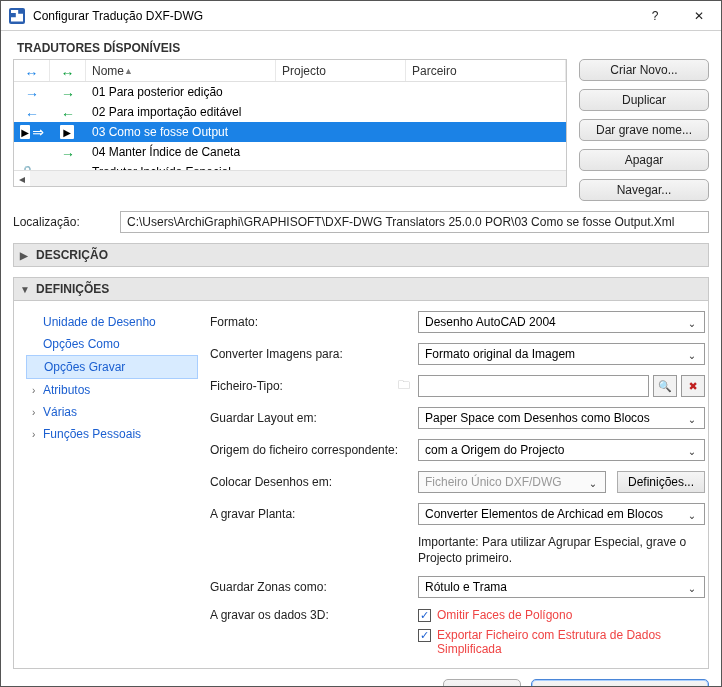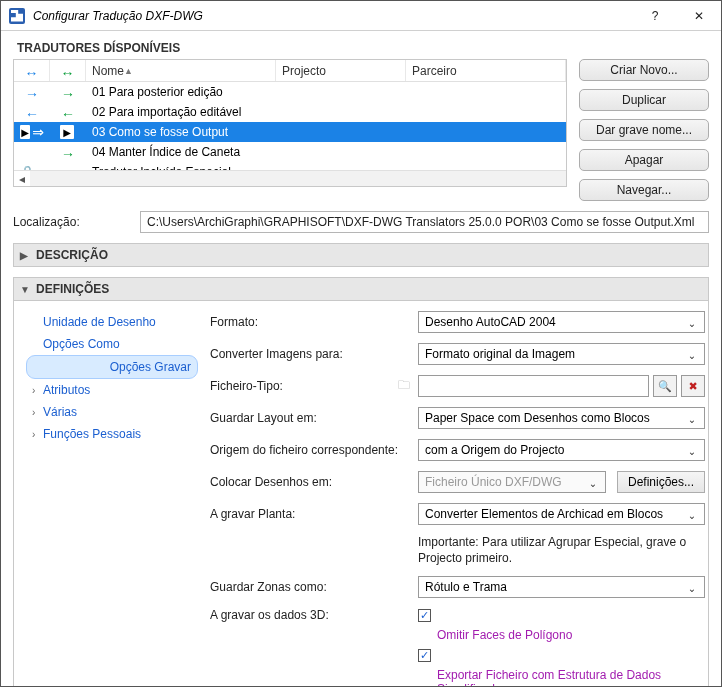--- a/index.html
+++ b/index.html
@@ -1,20 +1,20 @@
 <!DOCTYPE html>
 <html><head>
 <meta charset="utf-8">
 <style>
 * { box-sizing: border-box; margin: 0; padding: 0; font-family: "Segoe UI", Tahoma, sans-serif; font-size: 12px; }
 body { background: #fff; width: 722px; height: 687px; overflow: hidden; border: 1px solid #555; }
 .titlebar { height: 30px; display: flex; align-items: center; padding: 0 0 0 8px; background: #fff; border-bottom: 1px solid #d0d0d0; }
 .titlebar .app-icon { width: 16px; height: 16px; background: #2a5fb0; border-radius: 2px; margin-right: 8px; position: relative; }
 .titlebar .app-icon::after { content: ""; position: absolute; inset: 2px; background: #fff; clip-path: polygon(0 0,60% 0,60% 35%,100% 35%,100% 100%,0 100%,0 65%,40% 65%,40% 30%,0 30%); }
-.titlebar .title { flex: 1; color: #000; font-style: italic; }
+.titlebar .title { flex: 1; color: #000; }
 .titlebar .ctrl { width: 44px; height: 30px; display: flex; align-items: center; justify-content: center; color: #222; }
 .content { padding: 10px 12px 12px 12px; height: calc(100% - 30px); display: flex; flex-direction: column; }
 .section-title { font-weight: bold; color: #333; margin: 0 0 4px 4px; }
 .translators-box { border: 1px solid #c8c8c8; background: #fff; height: 128px; display: flex; flex-direction: column; }
 .thead { display: flex; height: 22px; border-bottom: 1px solid #e0e0e0; align-items: center; color: #333; background: #fff; }
 .thead .hcell { padding: 0 6px; border-right: 1px solid #e8e8e8; height: 100%; display: flex; align-items: center; }
 .hcell.icon1 { width: 36px; justify-content: center; }
 .hcell.icon2 { width: 36px; justify-content: center; }
 .hcell.name { width: 190px; display:flex; justify-content:flex-start; align-items:center; }
 .hcell.project { width: 130px; }
@@ -30,50 +30,50 @@
 .arrblue { color: #1b82e6; font-size: 14px; }
 .arrgreen { color: #0a9d3a; font-size: 14px; }
 .arrwhite { color: #fff; font-size: 14px; }
 .row.sel .pill { display:inline-flex; align-items:center; justify-content:center; width:14px; height:14px; background:#fff; color:#000; font-size:10px; border-radius:1px; margin-right:2px; }
 .lock { color: #555; font-size: 12px; }
 .scroll-strip { height: 16px; border-top: 1px solid #e0e0e0; display: flex; align-items: center; position:relative; }
 .scroll-strip .larr { width: 16px; text-align: center; color: #555; }
 .scroll-strip .track { flex:1; background:#f2f2f2; height:100%; }
 .right-buttons { width: 130px; margin-left: 12px; display: flex; flex-direction: column; gap: 8px; }
 .btn { background: linear-gradient(#f5f5f5,#e6e6e6); border: 1px solid #adadad; border-radius: 5px; height: 22px; display: flex; align-items: center; justify-content: center; color: #222; cursor: default; }
-.loc-row { display: flex; align-items: center; margin-top: 10px; gap: 22px; }
+.loc-row { display: flex; align-items: center; margin-top: 10px; gap: 2px; }
 .loc-label { width: 105px; color: #222; }
 .loc-field { flex: 1; border: 1px solid #b5b5b5; padding: 3px 6px; color: #222; background:#fff; height:22px; display:flex; align-items:center; }
 .accordion { margin-top: 10px; }
 .acc-header { background: #e7e7e7; border: 1px solid #c8c8c8; height: 24px; display: flex; align-items: center; padding: 0 6px; font-weight: bold; color: #333; gap:6px; }
 .acc-header .tri { font-size: 10px; color:#555; display:inline-block; width:10px; }
 .acc-body { border: 1px solid #c8c8c8; border-top: none; padding: 10px 3px 12px 12px; display: flex; gap: 12px; }
 .nav { width: 172px; }
 .nav-item { padding: 4px 6px; color: #1b5fd0; cursor: default; display:flex; align-items:center; gap:3px; }
-.nav-item.sel { background: #d8ebff; border:1px solid #a8ceff; border-radius:9px;justify-content:flex-end; }
+.nav-item.sel { background: #d8ebff; border:1px solid #a8ceff; border-radius:0; }
 .nav-item .chev { color:#666; font-size:10px; display:inline-block; width:8px; }
 .form { flex: 1; display: grid; grid-template-columns: 200px 1fr; row-gap: 10px; column-gap: 8px; align-items: center; }
 .form-label { color: #222; }
 .select, .text-input { border: 1px solid #9a9a9a; height: 22px; background:#fff; display:flex; align-items:center; padding:0 6px; position:relative; }
 .select .caret { position:absolute; right:4px; top:3px; width:16px; height:16px; display:flex; align-items:center; justify-content:center; color:#333; font-size:10px; }
 .select.disabled { color:#999; background:#fafafa; }
 .file-row { display:flex; gap:4px; }
 .file-input { flex:1; border:1px solid #9a9a9a; height:22px; background:#fff; }
 .icon-btn { width:24px; height:22px; border:1px solid #9a9a9a; background:#f2f2f2; display:flex; align-items:center; justify-content:center; font-size:11px; color:#333; }
 .icon-btn.red { color:#c02020; }
 .folder-label-row { display:flex; align-items:center; gap:6px; }
 .folder-icon { color:#a6a6a6; }
 .combo-row { display:flex; }
 .combo-row .select { flex:1; }
 .small-btn { border:1px solid #adadad; background:linear-gradient(#f5f5f5,#e6e6e6); height:22px; padding:0 10px; display:flex; align-items:center;margin-left:11px; }
 .note { color:#222; grid-column: 2 / 3; line-height:1.3; }
 .cb-row { display:flex; align-items:flex-start; gap:6px; grid-column: 2 / 3; }
 .cb { width:13px; height:13px; border:1px solid #555; display:flex; align-items:center; justify-content:center; background:#fff; flex-shrink:0; margin-top:1px; }
 .cb.checked::after { content:"✓"; font-size:11px; color:#1b5fd0; line-height:1; }
-.cb-label { color:#a21caf;margin-top:20px; }
+.cb-label { color:#ef4444; }
 .footer { margin-top: auto; display:flex; justify-content:flex-end; gap:10px; padding-top:10px; }
 .footer .btn { width:auto; padding: 0 14px; height:24px; }
 .footer .btn.primary { border-color:#4a86d8; box-shadow: 0 0 0 1px #a8ceff inset; }
 .top-flex { display:flex; }
 .sort-tri { color:#777; font-size:9px; }
 </style>
 </head>
 <body>
 
 <div class="titlebar">

